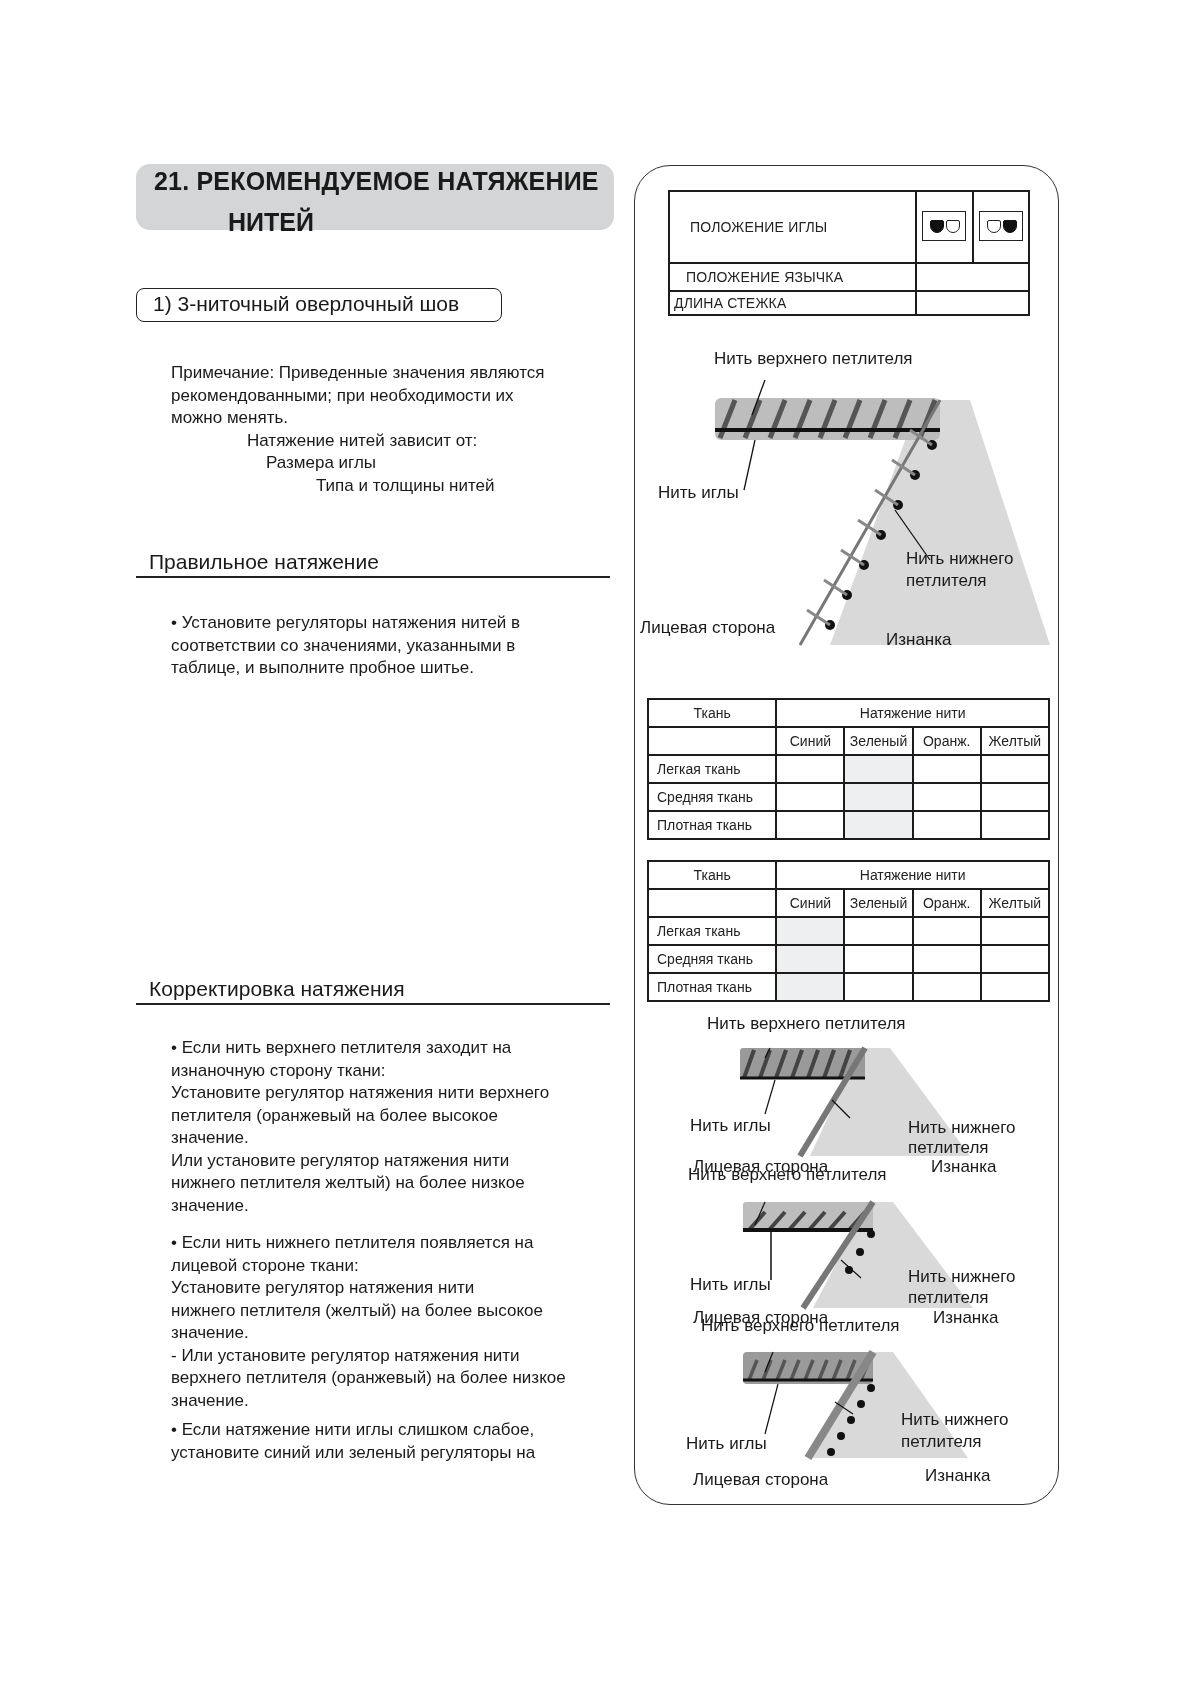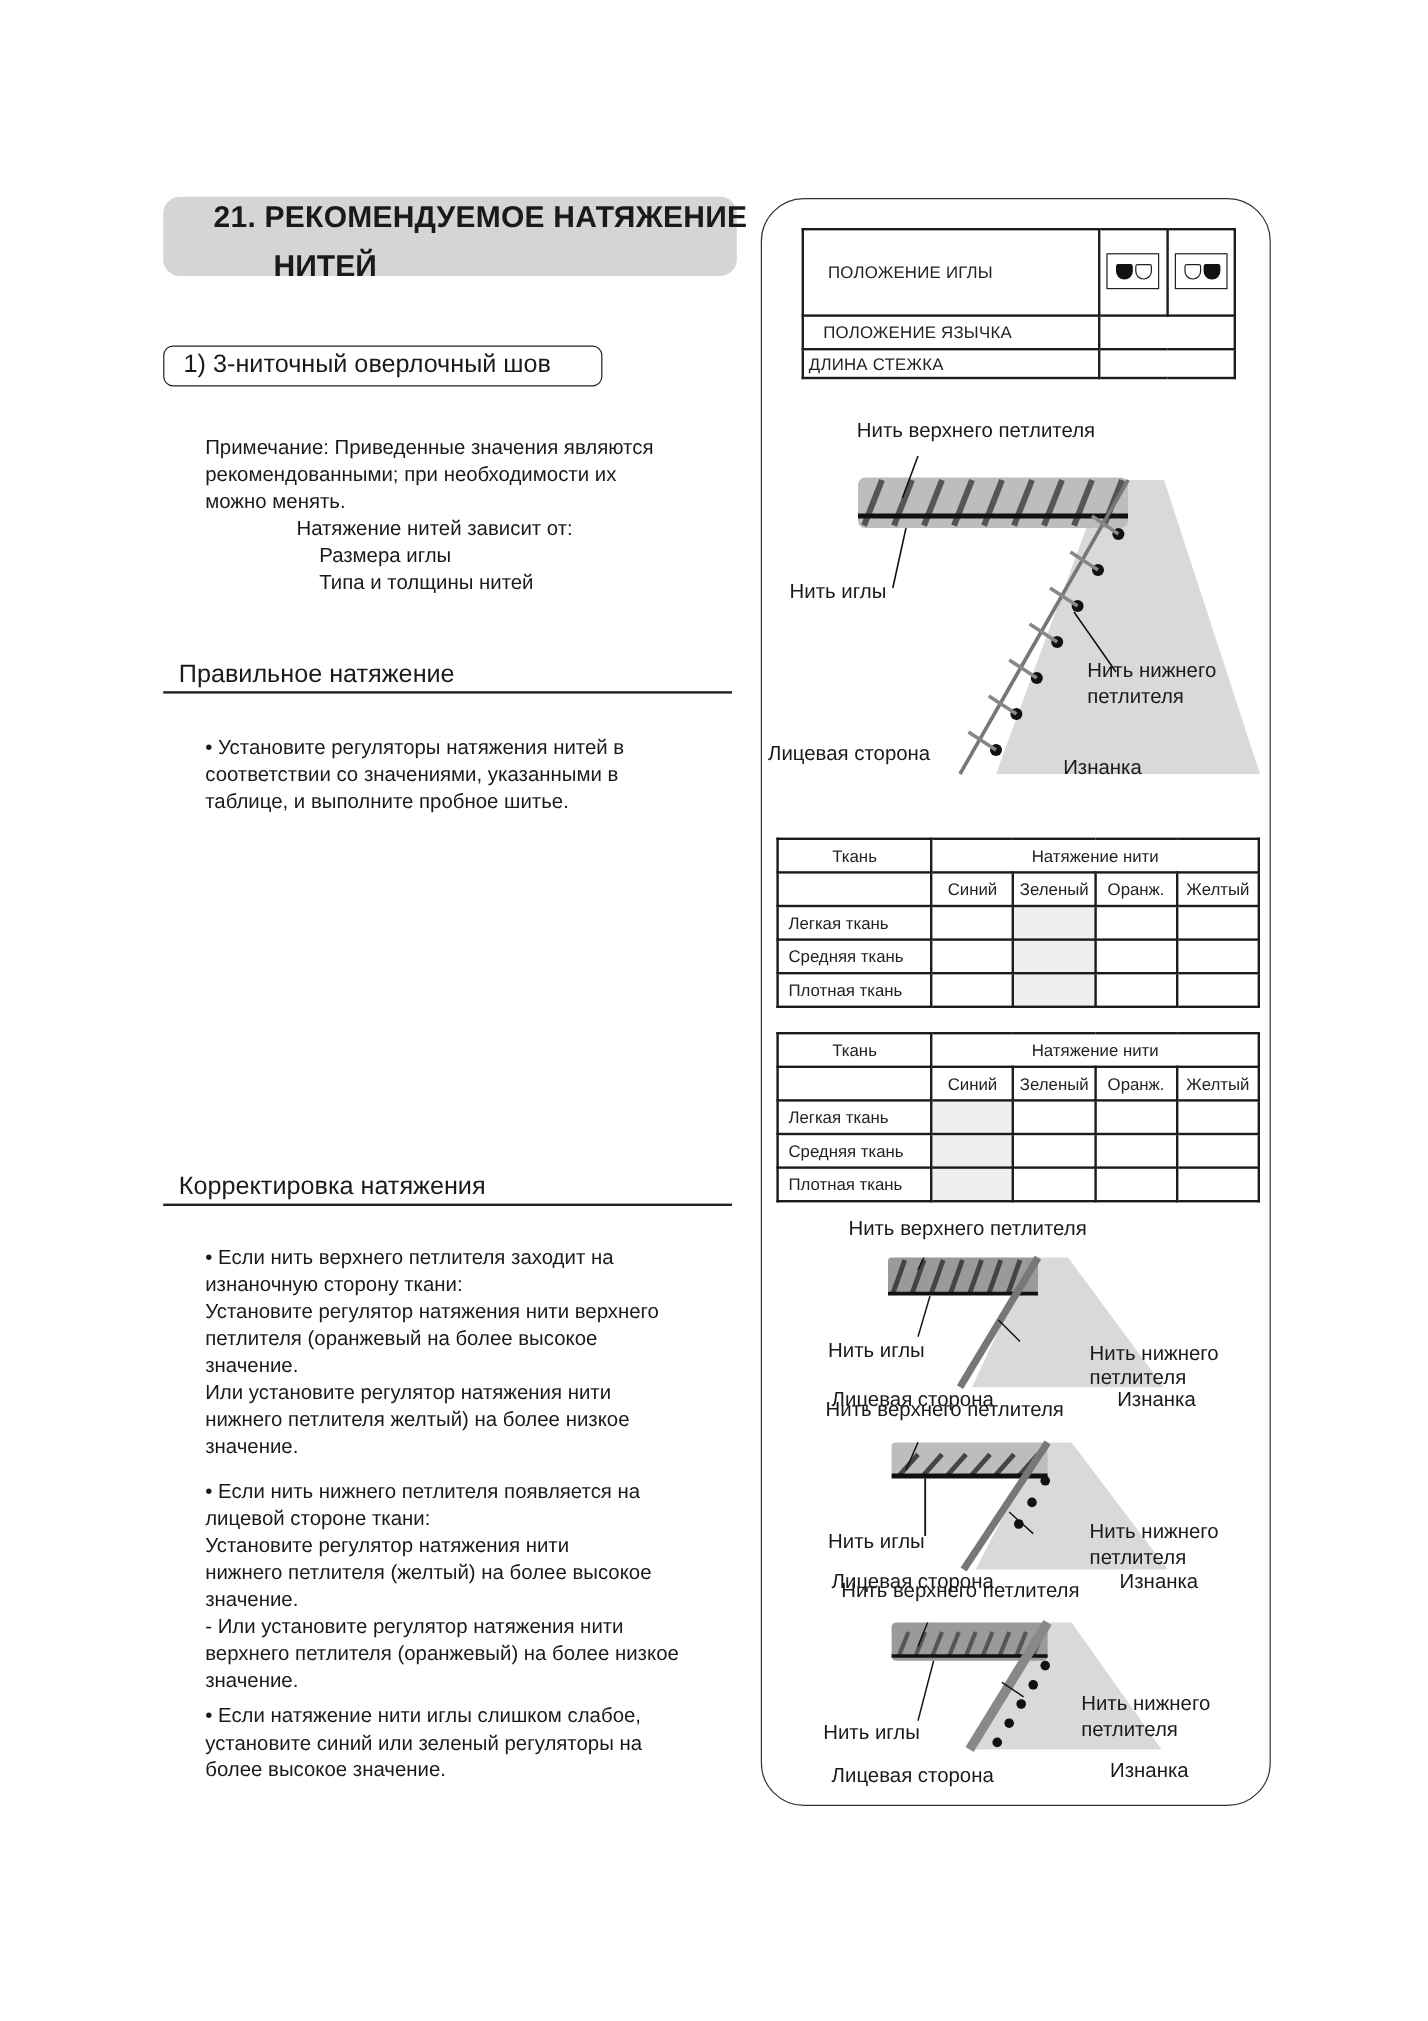--- a/index.html
+++ b/index.html
@@ -3,21 +3,21 @@
 <meta charset="utf-8">
 <style>
   html, body { margin: 0; padding: 0; background: #ffffff; }
   body { width: 1190px; height: 1684px; position: relative; overflow: hidden;
          font-family: "Liberation Sans", sans-serif; color: #1a1a1a; }
   .abs { position: absolute; }
 
   
   .title-banner { left: 136px; top: 164px; width: 478px; height: 66px; background: #d4d5d7;
                   border-radius: 14px; }
-  .title-line1 { left: 154px; top: 167px; font-size: 25px; font-weight: bold; letter-spacing: 0.2px; white-space: nowrap; margin-left: 24px; }
+  .title-line1 { left: 154px; top: 167px; font-size: 25px; font-weight: bold; letter-spacing: 0.2px; white-space: nowrap; }
   .title-line2 { left: 195px; top: 208px; font-size: 25px; font-weight: bold; white-space: nowrap; margin-left: 33px; }
 
   .subsection-box { left: 136px; top: 288px; width: 366px; height: 34px; border: 1.5px solid #222;
                     border-radius: 8px; box-sizing: border-box; }
   .subsection-label { left: 153px; top: 292px; font-size: 21px; white-space: nowrap; }
 
   .body-text { font-size: 17px; line-height: 22.5px; white-space: nowrap; }
 
   .section-heading { font-size: 21px; white-space: nowrap; }
   .rule { height: 2px; background: #222; }
@@ -51,21 +51,21 @@
 
 <div class="abs subsection-box"></div>
 <div class="abs subsection-label">1) 3-ниточный оверлочный шов</div>
 
 <div class="abs body-text" style="left:171px; top:362px;">
   <div>Примечание:     Приведенные значения являются</div>
   <div>рекомендованными; при необходимости их</div>
   <div>можно менять.</div>
   <div style="padding-left:76px;">Натяжение нитей зависит от:</div>
   <div style="padding-left:95px;">Размера иглы</div>
-  <div style="padding-left:95px;">Типа и толщины нитей</div>
+  <div style="padding-left:95px;text-align:center;">Типа и толщины нитей</div>
 </div>
 
 <div class="abs section-heading" style="left:149px; top:550px;">Правильное натяжение</div>
 <div class="abs rule" style="left:136px; top:576px; width:474px;"></div>
 
 <div class="abs body-text" style="left:171px; top:612px;">
   <div>• Установите регуляторы натяжения нитей в</div>
   <div>соответствии со значениями, указанными в</div>
   <div>таблице, и выполните пробное шитье.</div>
 </div>
@@ -91,21 +91,20 @@
   <div>нижнего петлителя (желтый) на более высокое</div>
   <div>значение.</div>
   <div>  - Или установите регулятор натяжения нити</div>
   <div>верхнего петлителя (оранжевый) на более низкое</div>
   <div>значение.</div>
 </div>
 
 <div class="abs body-text" style="left:171px; top:1419px;">
   <div>• Если натяжение нити иглы слишком слабое,</div>
   <div>установите синий или зеленый регуляторы на</div>
-  <div>более высокое значение.</div>
 </div>
 
 <div class="abs panel"></div>
 
 <table class="grid settings" style="left:668px; top:190px; width:362px;">
   <tbody>
       <tr style="height:72px;">
     <td style="width:244px; padding-left:20px;">ПОЛОЖЕНИЕ ИГЛЫ</td>
     <td style="width:56px; text-align:center;">
       <span class="needle-box">

